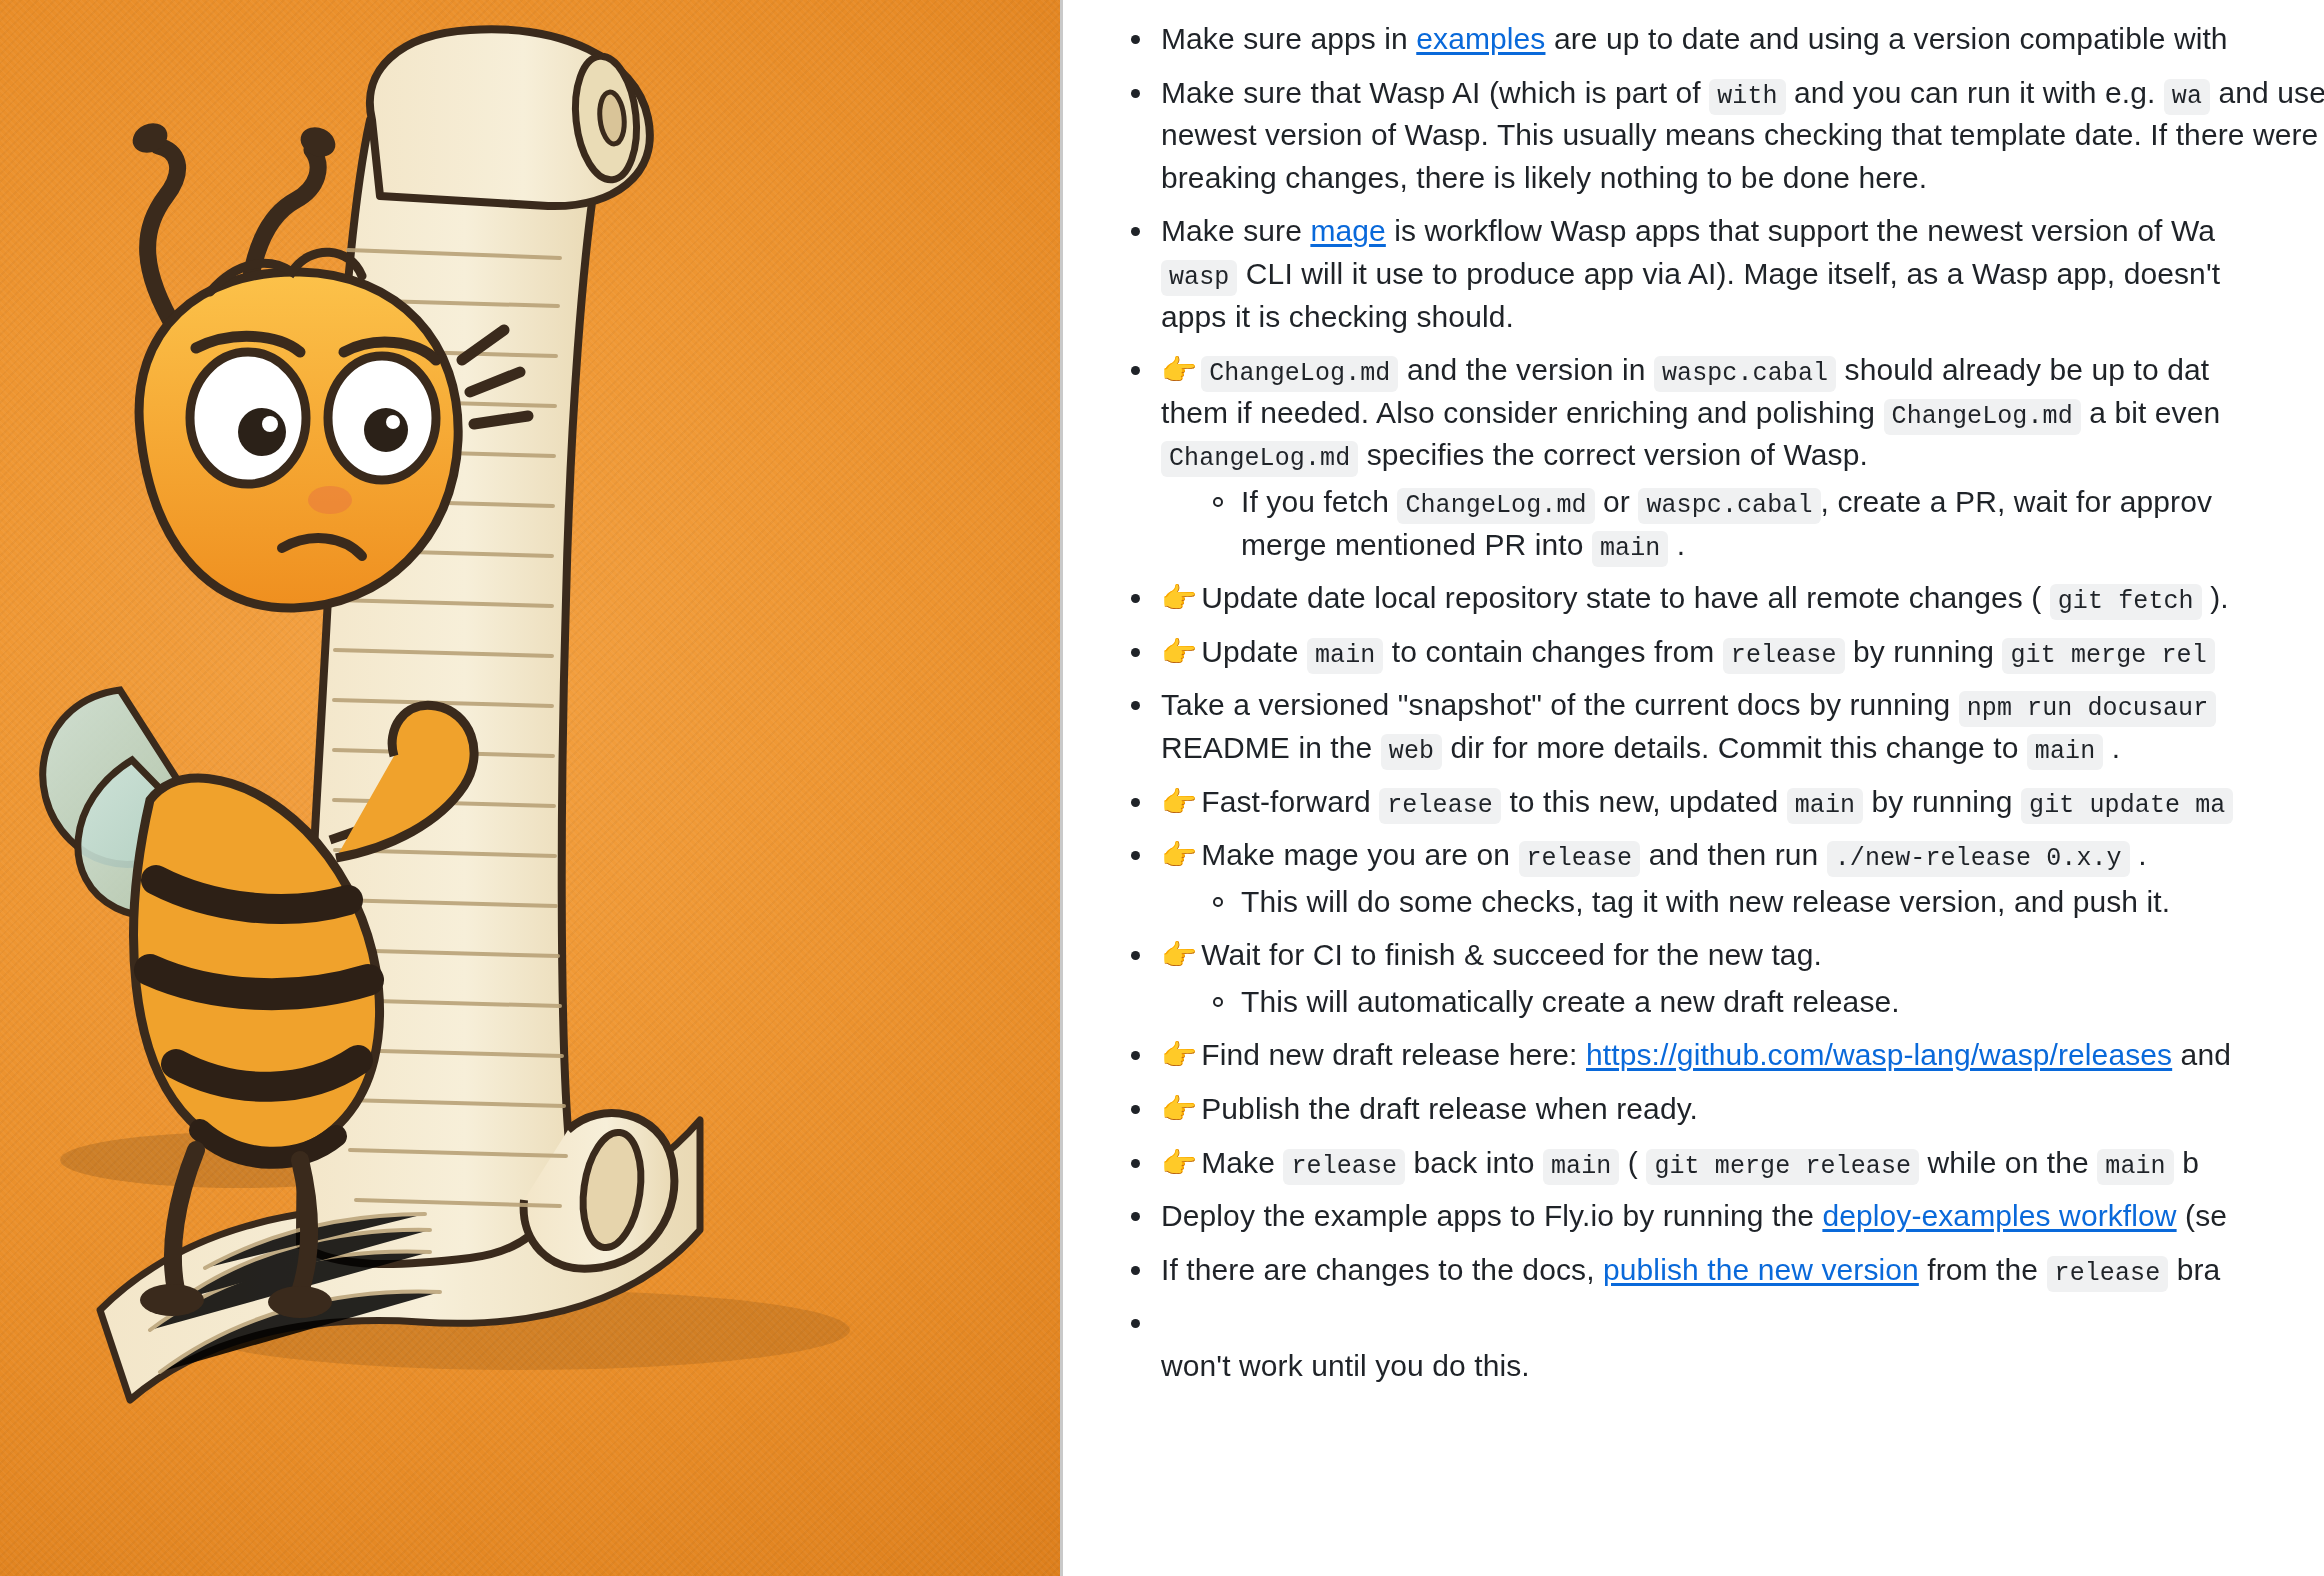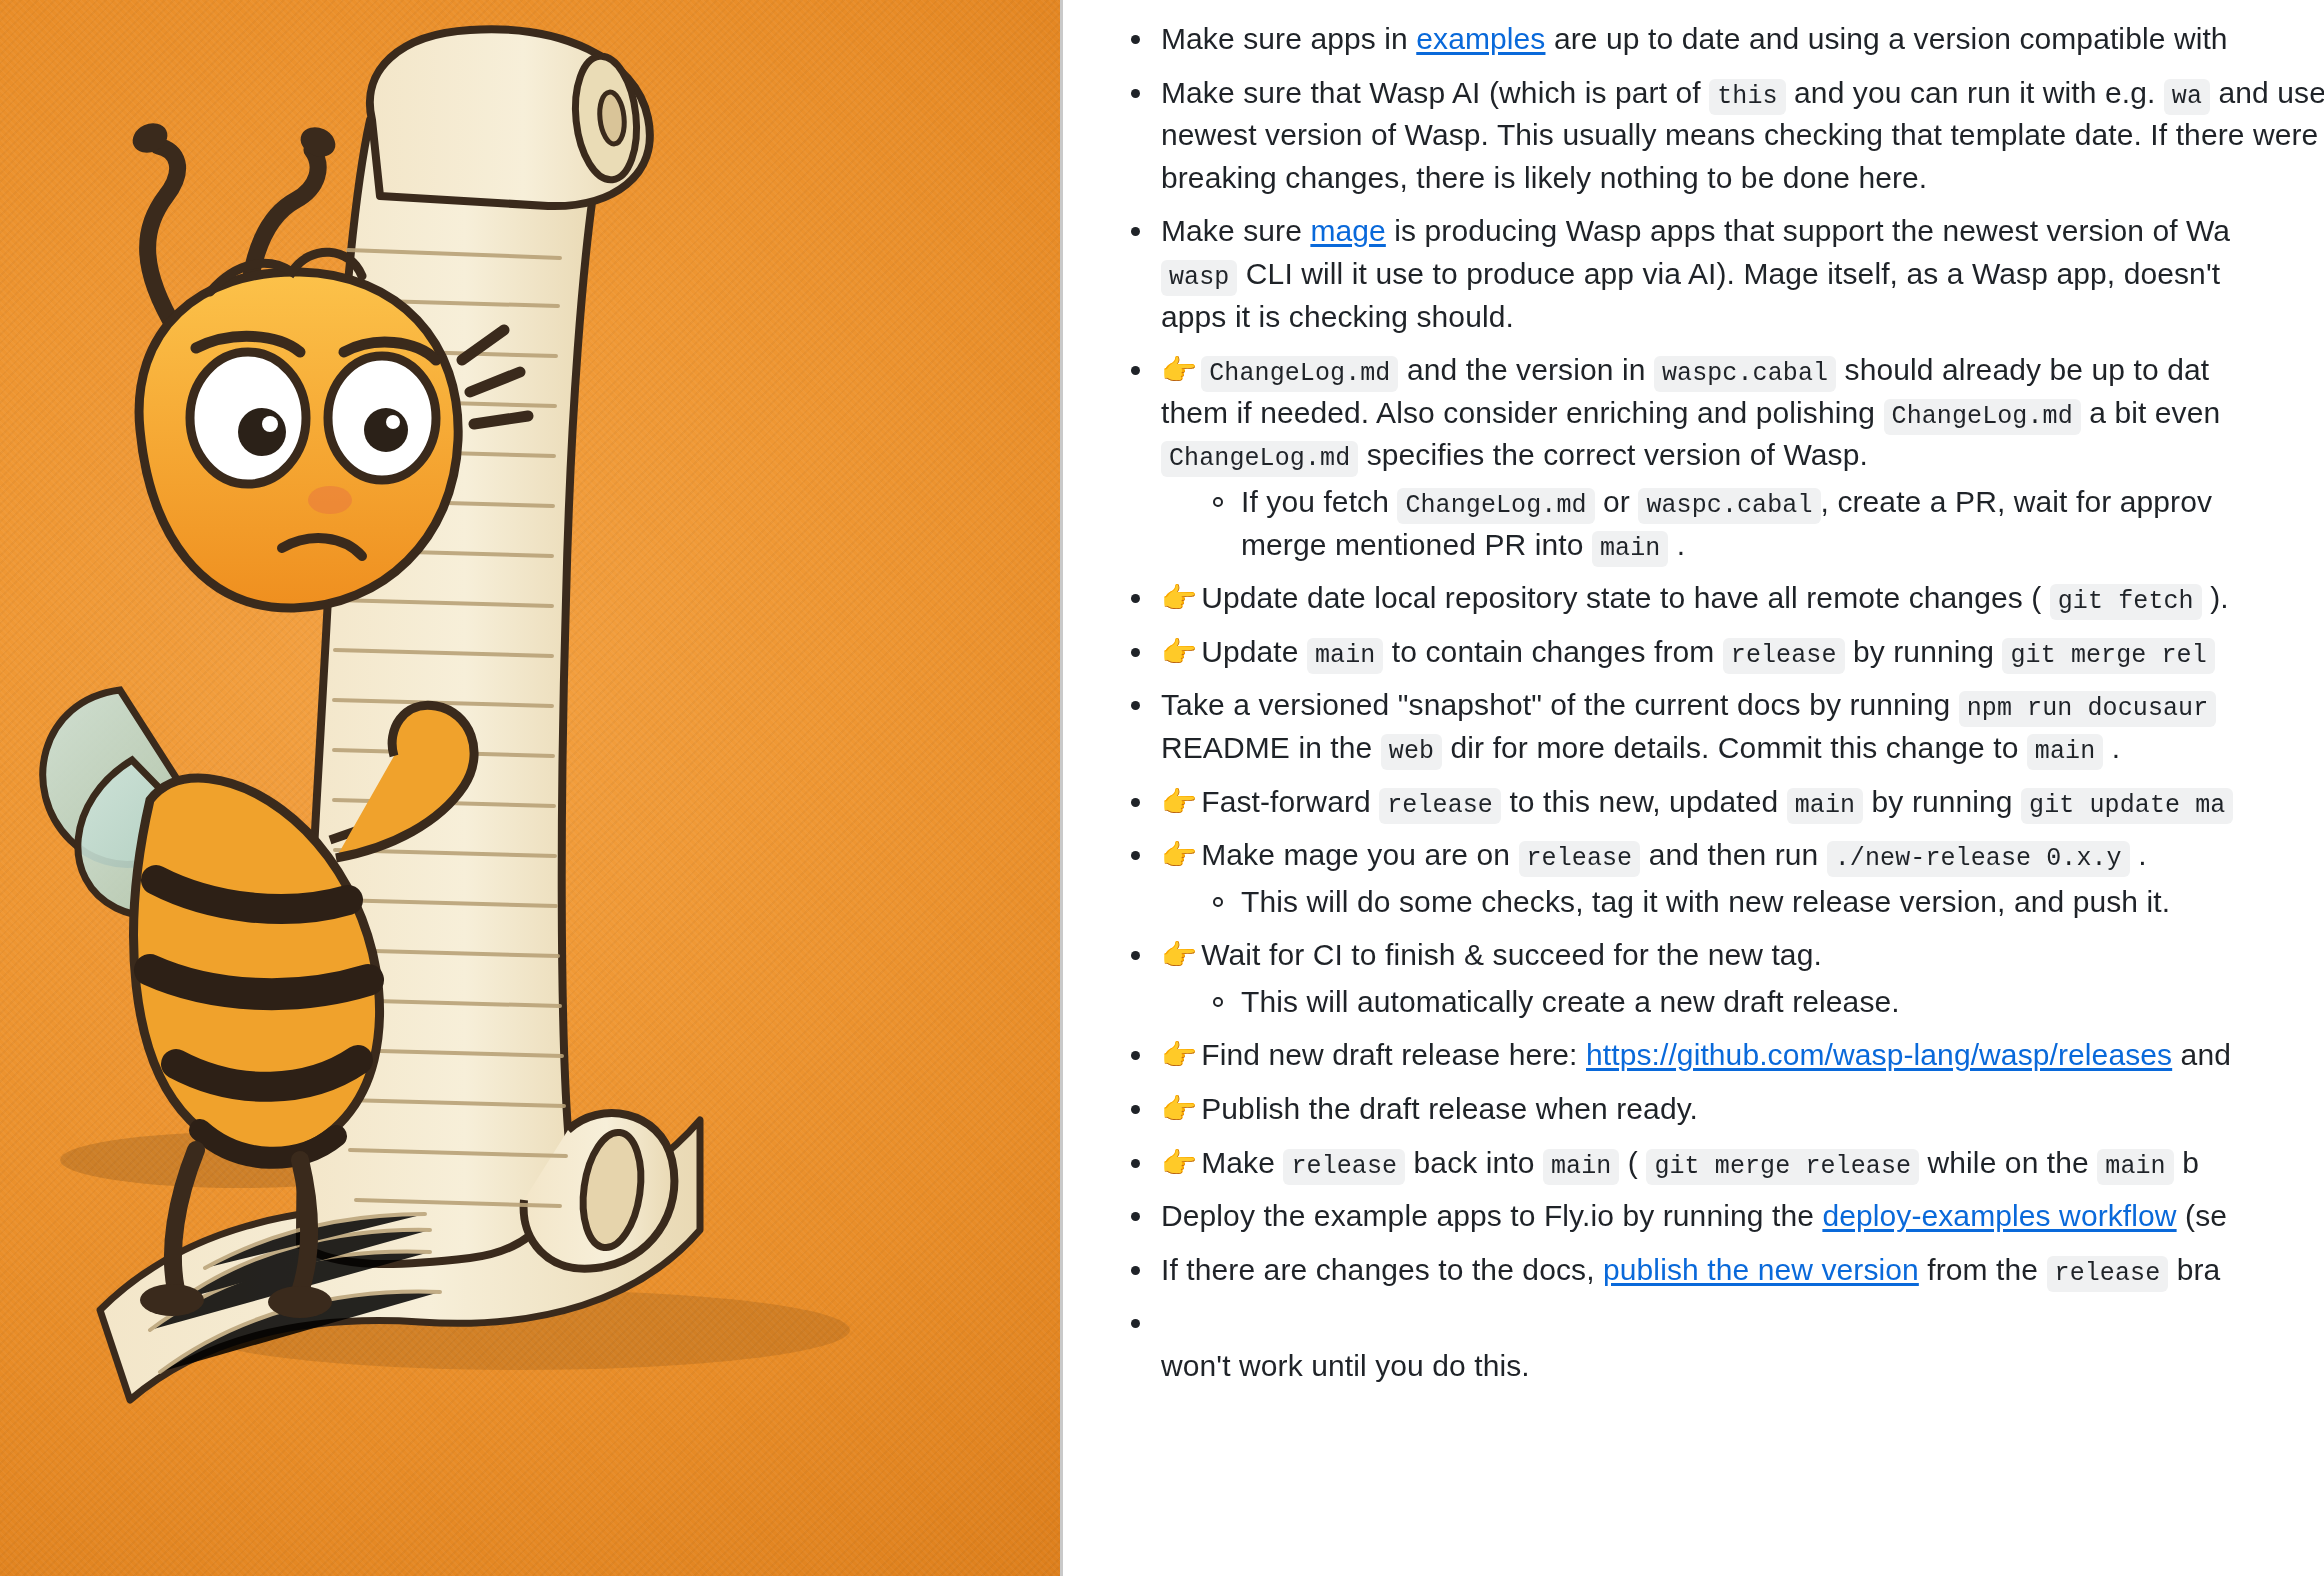--- a/index.html
+++ b/index.html
@@ -247,22 +247,22 @@
       <path d="M470,392 L520,372" stroke="#3a2a1c" stroke-width="11" stroke-linecap="round"></path>
       <path d="M474,424 L528,416" stroke="#3a2a1c" stroke-width="11" stroke-linecap="round"></path>
       <path d="M462,360 L504,330" stroke="#3a2a1c" stroke-width="11" stroke-linecap="round"></path>
     </svg>
   </div>
 
   <div class="doc-panel">
     <div class="doc-inner">
       <ul class="lvl1" id="checklist">
           <li id="item-examples-up-to-date"><span>Make sure apps in </span><a href="#">examples</a><span> are up to date and using a version compatible with</span></li>
-          <li id="item-wasp-ai-waspc"><span>Make sure that Wasp AI (which is part of </span><code>this</code><span> and you can run it with e.g. </span><code>wa</code><span> and use this newest version of Wasp. This usually means checking that template date. If there were no breaking changes, there is likely nothing to be done here.</span></li>
-          <li id="item-mage-produces-apps"><span>Make sure </span><a href="#">mage</a><span> is producing Wasp apps that support the newest version of Wa</span><br><code>wasp</code><span> CLI will it use to produce app via AI). Mage itself, as a Wasp app, doesn't </span><br><span>apps it is checking should.</span></li>
+          <li id="item-wasp-ai-waspc"><span>Make sure that Wasp AI (which is part of </span><code>with</code><span> and you can run it with e.g. </span><code>wa</code><span> and use this newest version of Wasp. This usually means checking that template date. If there were no breaking changes, there is likely nothing to be done here.</span></li>
+          <li id="item-mage-produces-apps"><span>Make sure </span><a href="#">mage</a><span> is workflow Wasp apps that support the newest version of Wa</span><br><code>wasp</code><span> CLI will it use to produce app via AI). Mage itself, as a Wasp app, doesn't </span><br><span>apps it is checking should.</span></li>
           <li id="item-changelog-and-version"><span class="hand">👉</span><code>ChangeLog.md</code><span> and the version in </span><code>waspc.cabal</code><span> should already be up to dat</span><br><span>them if needed. Also consider enriching and polishing </span><code>ChangeLog.md</code><span> a bit even</span><br><code>ChangeLog.md</code><span> specifies the correct version of Wasp.</span><ul class="lvl2">
               <li id="item-changelog-pr"><span>If you fetch </span><code>ChangeLog.md</code><span> or </span><code>waspc.cabal</code><span>, create a PR, wait for approv</span><br><span>merge mentioned PR into </span><code>main</code><span> .</span></li>
             </ul></li>
           <li id="item-git-fetch"><span class="hand">👉</span><span>Update date local repository state to have all remote changes ( </span><code>git fetch</code><span> ).</span></li>
           <li id="item-merge-release-into-main"><span class="hand">👉</span><span>Update </span><code>main</code><span> to contain changes from </span><code>release</code><span> by running </span><code>git merge rel</code></li>
           <li id="item-docs-snapshot"><span>Take a versioned "snapshot" of the current docs by running </span><code>npm run docusaur</code><br><span>README in the </span><code>web</code><span> dir for more details. Commit this change to </span><code>main</code><span> .</span></li>
           <li id="item-fast-forward-release"><span class="hand">👉</span><span>Fast-forward </span><code>release</code><span> to this new, updated </span><code>main</code><span> by running </span><code>git update ma</code></li>
           <li id="item-run-new-release"><span class="hand">👉</span><span>Make mage you are on </span><code>release</code><span> and then run </span><code>./new-release 0.x.y</code><span> .</span><ul class="lvl2">
               <li id="item-new-release-checks"><span>This will do some checks, tag it with new release version, and push it.</span></li>
             </ul></li>

